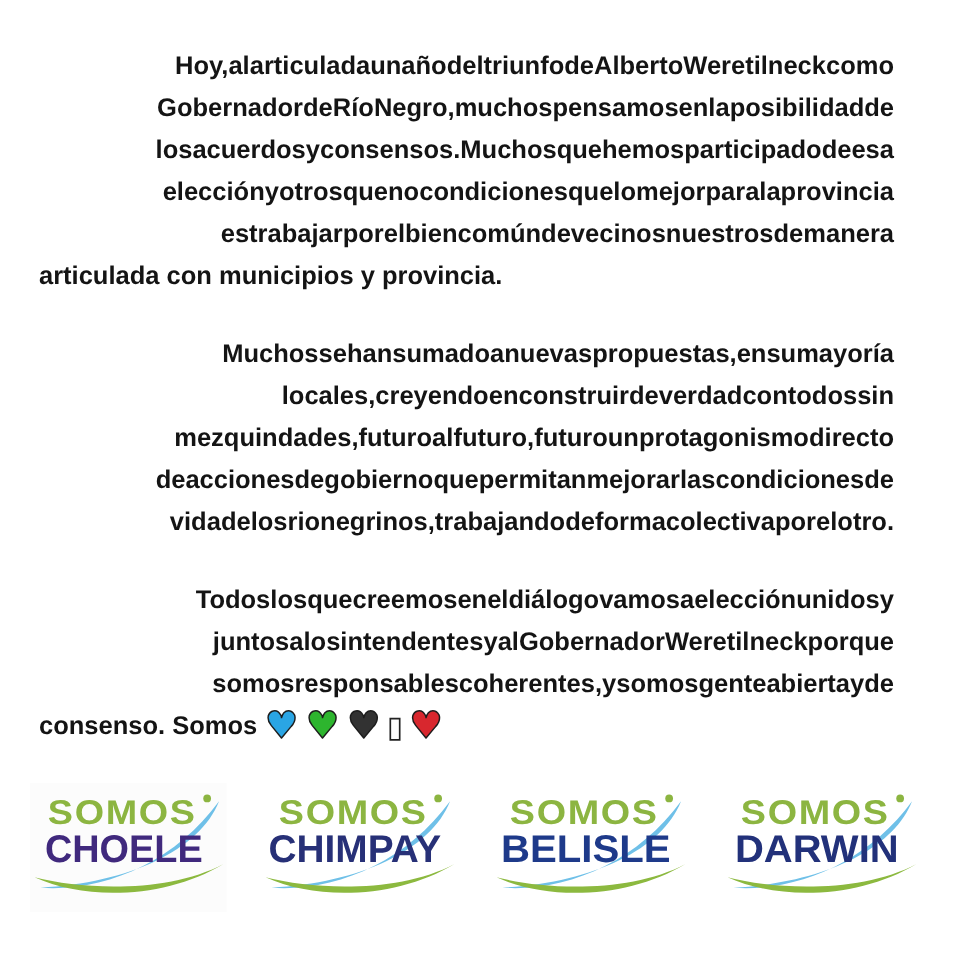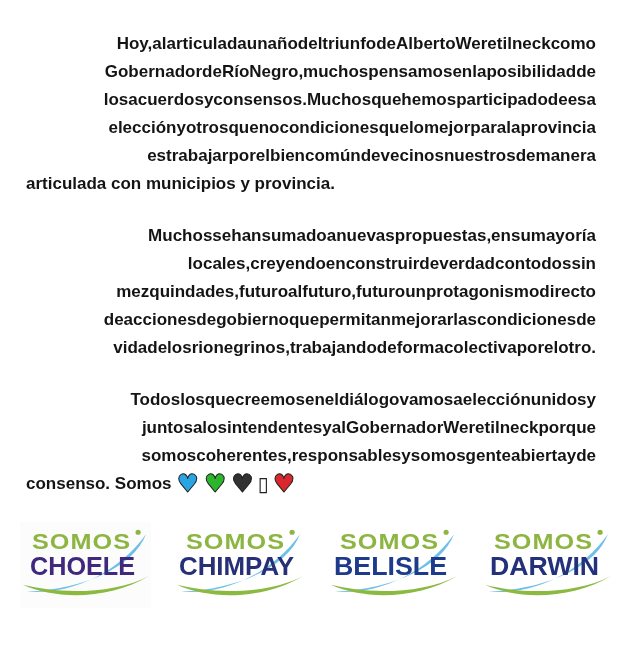--- a/index.html
+++ b/index.html
@@ -222,22 +222,22 @@
         <span>los</span>
         <span>intendentes</span>
         <span>y</span>
         <span>al</span>
         <span>Gobernador</span>
         <span>Weretilneck</span>
         <span>porque</span>
       </div>
     <div class="jl">
         <span>somos</span>
+        <span>responsables</span>
         <span>coherentes,</span>
-        <span>responsables</span>
         <span>y</span>
         <span>somos</span>
         <span>gente</span>
         <span>abierta</span>
         <span>y</span>
         <span>de</span>
       </div>
     <div class="ll hearts-row">
       <span>consenso. Somos</span>
       <span class="heart" style="color: rgb(42, 165, 228);">♥</span>

